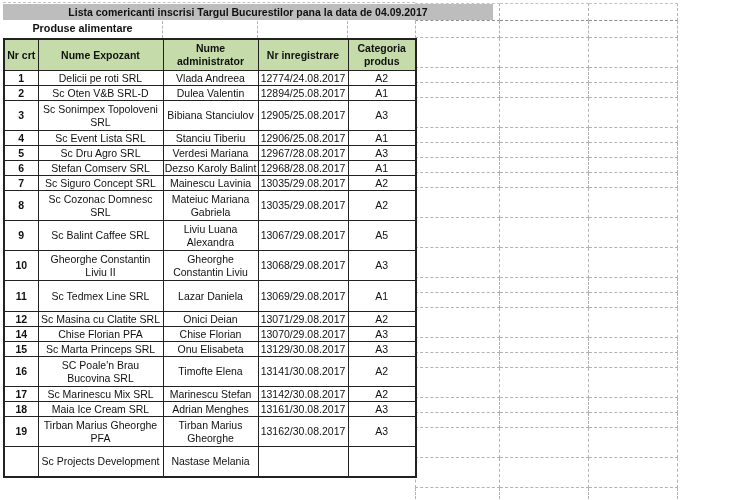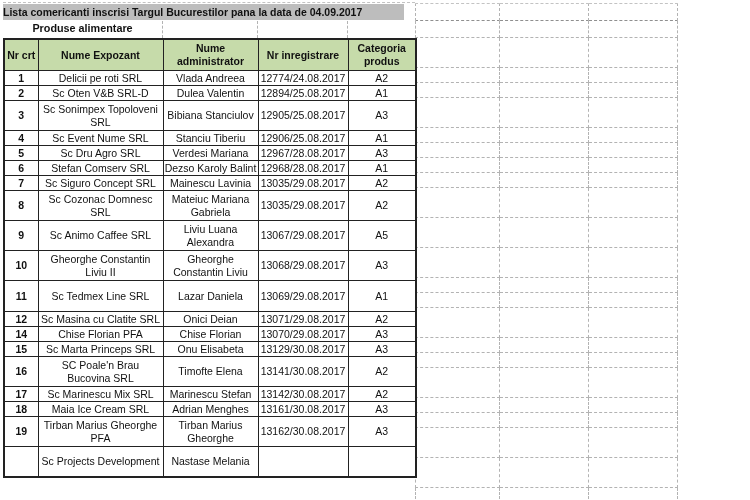--- a/index.html
+++ b/index.html
@@ -10,23 +10,23 @@
   .dg{position:absolute;box-sizing:border-box;
       border-right:1px dashed #b3b3b3;border-bottom:1px dashed #b3b3b3;}
   .dg.left{border-left:1px dashed #b3b3b3;}
   .dg.top{border-top:1px dashed #c3c3c3;}
   .dg.dark{border-bottom-color:#8f8f8f;}
 
   .dash-top{position:absolute;left:3px;top:2px;width:412px;height:0;
             border-top:1px dashed #c3c3c3;}
   .vdash{position:absolute;top:21px;height:17px;width:0;border-left:1px dashed #b3b3b3;}
 
-  .title-bar{position:absolute;left:3px;top:4px;width:401px;height:16px;
+  .title-bar{position:absolute;left:3px;top:4px;width:490px;height:16px;
              background:#bdbdbd;font-weight:bold;font-size:10.5px;line-height:16px;
-             text-align:left;white-space:nowrap;overflow:hidden;}
+             text-align:center;white-space:nowrap;overflow:hidden;}
   .section-label{position:absolute;left:3px;top:20px;width:159px;height:17px;
                  font-weight:bold;font-size:10.8px;line-height:17px;text-align:center;
                  white-space:nowrap;}
 
   table.main{position:absolute;left:3px;top:38px;width:412px;
              border-collapse:collapse;table-layout:fixed;
              border:2px solid #222;}
   table.main th,table.main td{border:1px solid #222;padding:0 1px;
              font-size:10.5px;line-height:13px;text-align:center;vertical-align:middle;
              overflow:hidden;}
@@ -163,21 +163,21 @@
         <tr style="height: 30px;">
           <td class="col-nr nowrap">3</td>
           <td class="col-exp wrap">Sc Sonimpex Topoloveni
 SRL</td>
           <td class="col-adm nowrap">Bibiana Stanciulov</td>
           <td class="col-reg nowrap">12905/25.08.2017</td>
           <td class="col-cat nowrap">A3</td>
         </tr>
         <tr style="height: 15px;">
           <td class="col-nr nowrap">4</td>
-          <td class="col-exp nowrap">Sc Event Nume SRL</td>
+          <td class="col-exp nowrap">Sc Event Lista SRL</td>
           <td class="col-adm nowrap">Stanciu Tiberiu</td>
           <td class="col-reg nowrap">12906/25.08.2017</td>
           <td class="col-cat nowrap">A1</td>
         </tr>
         <tr style="height: 15px;">
           <td class="col-nr nowrap">5</td>
           <td class="col-exp nowrap">Sc Dru Agro SRL</td>
           <td class="col-adm nowrap">Verdesi Mariana</td>
           <td class="col-reg nowrap">12967/28.08.2017</td>
           <td class="col-cat nowrap">A3</td>
@@ -200,21 +200,21 @@
           <td class="col-nr nowrap">8</td>
           <td class="col-exp wrap">Sc Cozonac Domnesc
 SRL</td>
           <td class="col-adm wrap">Mateiuc Mariana
 Gabriela</td>
           <td class="col-reg nowrap">13035/29.08.2017</td>
           <td class="col-cat nowrap">A2</td>
         </tr>
         <tr style="height: 30px;">
           <td class="col-nr nowrap">9</td>
-          <td class="col-exp nowrap">Sc Animo Caffee SRL</td>
+          <td class="col-exp nowrap">Sc Balint Caffee SRL</td>
           <td class="col-adm wrap">Liviu Luana
 Alexandra</td>
           <td class="col-reg nowrap">13067/29.08.2017</td>
           <td class="col-cat nowrap">A5</td>
         </tr>
         <tr style="height: 30px;">
           <td class="col-nr nowrap">10</td>
           <td class="col-exp wrap">Gheorghe Constantin
 Liviu II</td>
           <td class="col-adm wrap">Gheorghe

